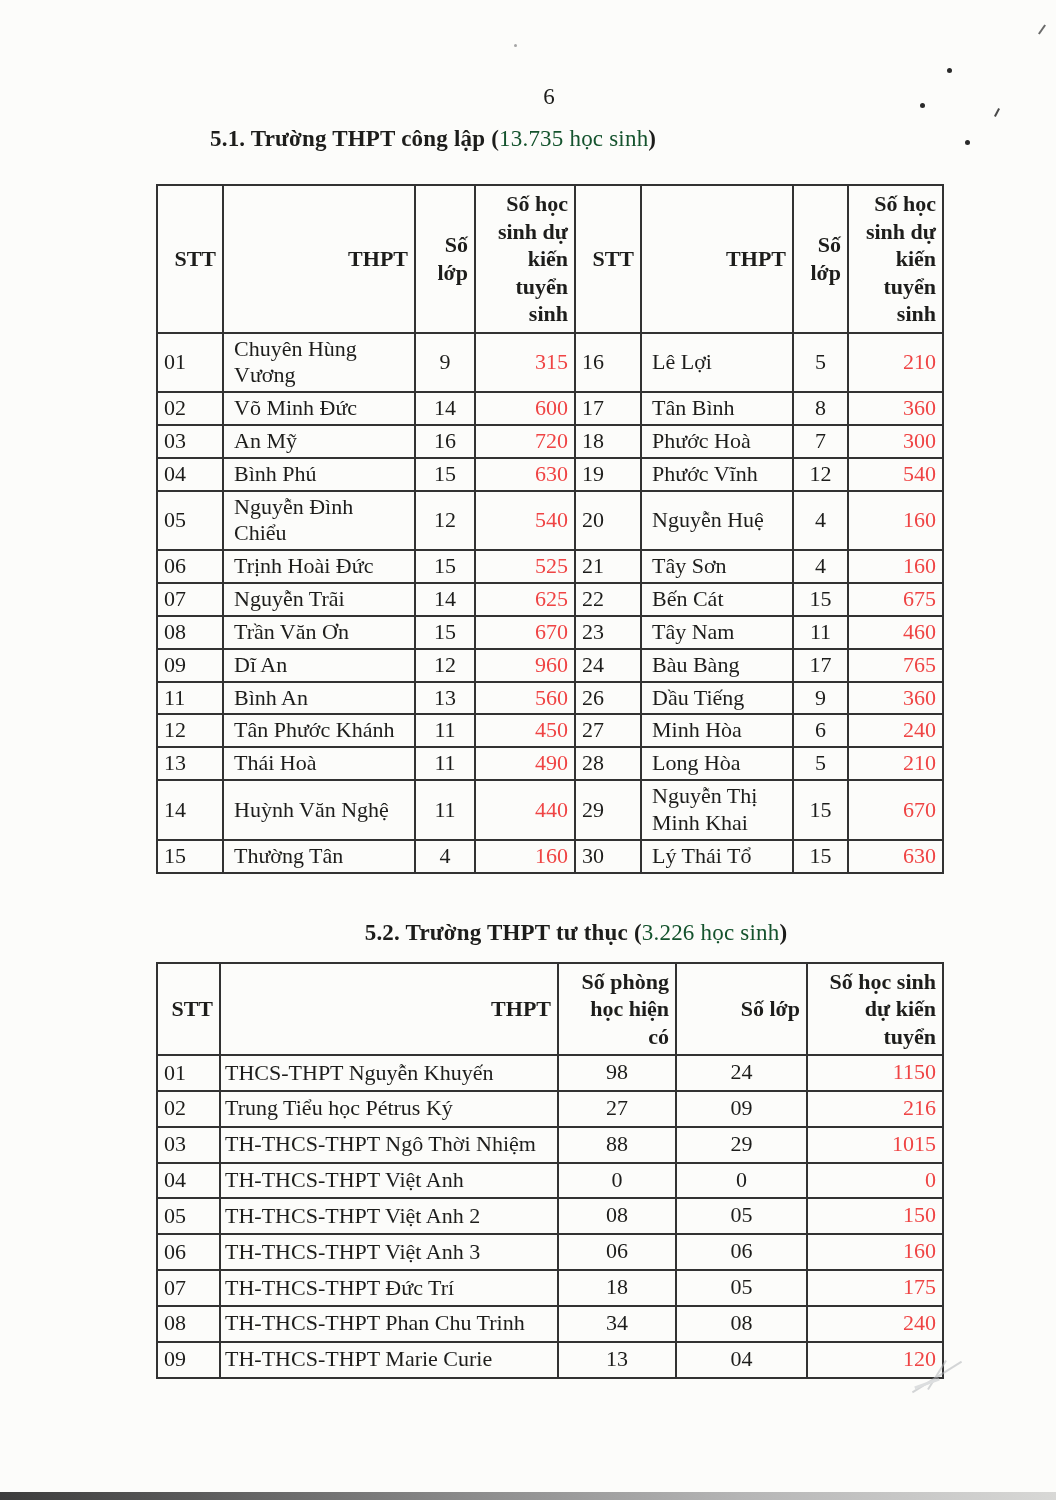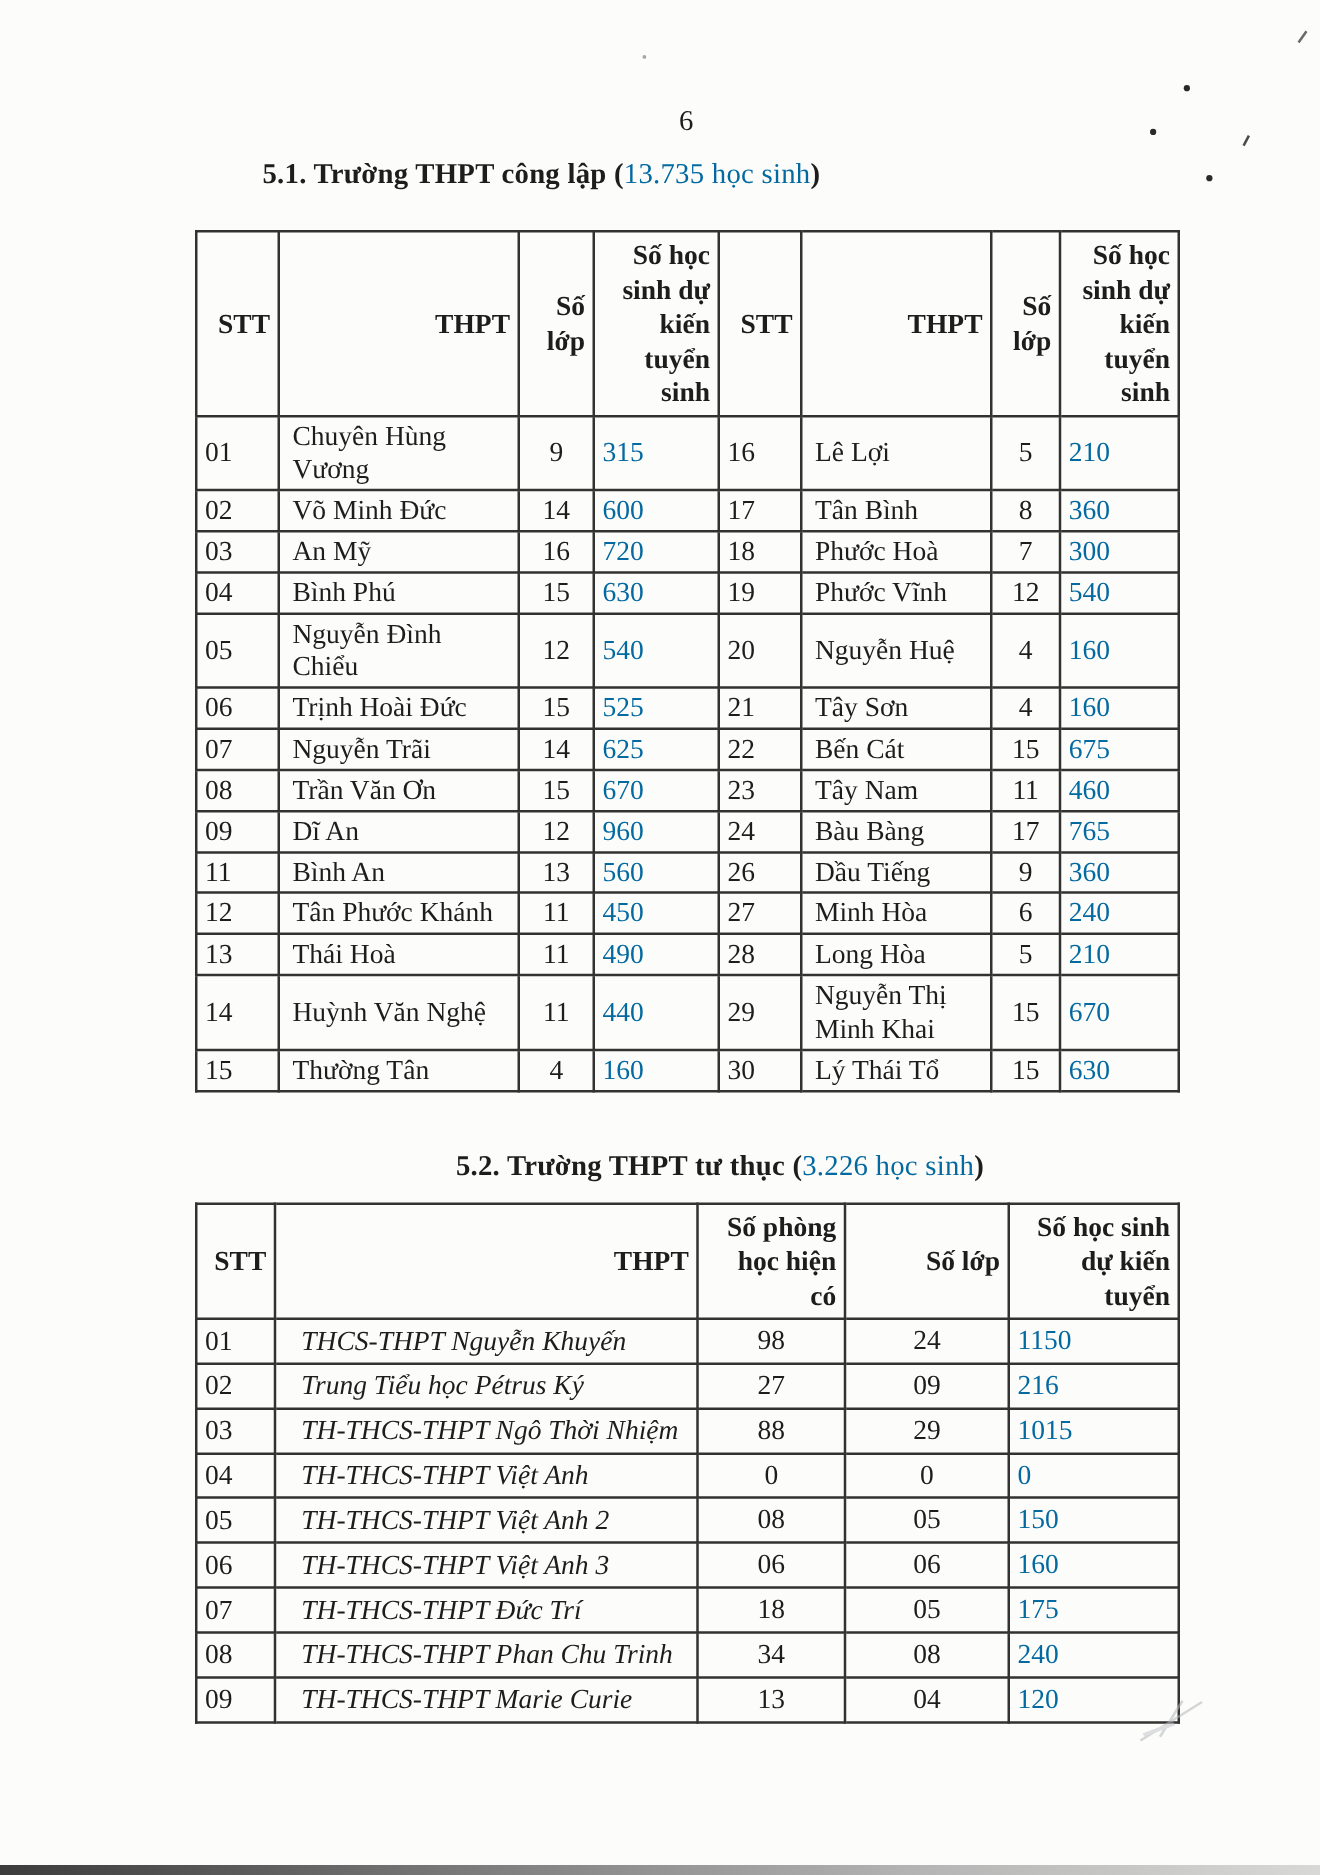--- a/index.html
+++ b/index.html
@@ -7,38 +7,38 @@
     width: 1056px; height: 1500px;
     background: #fcfcfa;
     position: relative;
     font-family: "Liberation Serif", "DejaVu Serif", serif;
     color: #1d1d1b;
     overflow: hidden;
   }
   .content { position: absolute; left: 156px; top: 0; width: 786px; }
   .page-number { text-align: center; margin-top: 84px; font-size: 23px; }
   .section-title { font-size: 23px; font-weight: bold; margin: 16px 0 0 54px; letter-spacing: 0.2px; }
-  .section-title .count-note { color: #0369a1; font-weight: normal; margin-top: 28px; }
+  .section-title .count-note { color: #14532d; font-weight: normal; margin-top: 28px; }
   .section-title.second { margin-top: 46px; text-align: center; }
 
   table { border-collapse: collapse; width: 100%; table-layout: fixed; }
   .tbl-public { margin-top: 32px; }
   .tbl-private { margin-top: 16px; }
   th, td { border: 2px solid #323232; }
   th {
     font-size: 22px; font-weight: bold; text-align: right; vertical-align: middle;
     line-height: 1.25; padding: 4px 6px;
   }
   td { font-size: 22px; line-height: 1.22; padding: 2px 6px; vertical-align: middle; }
   td.c-stt { text-align: left; }
   td.c-name { text-align: left; padding-left: 10px; padding-right: 10px; }
   td.c-num { text-align: center; }
-  td.c-val { text-align: left; color: #0369a1; }
+  td.c-val { text-align: right; color: #ef4444; }
   .tbl-private td { padding-top: 3px; padding-bottom: 3px; }
-  .tbl-private td.c-name { padding-left: 20px; padding-right: 14px; font-style: italic; }
+  .tbl-private td.c-name { padding-left: 4px; padding-right: 14px; }
   .tbl-private td.c-num, .tbl-private td.c-val { vertical-align: bottom; padding-bottom: 4px; border-radius: 17px; }
 
   
   .tbl-public col.w-stt1  { width: 66px; }
   .tbl-public col.w-name1 { width: 192px; }
   .tbl-public col.w-lop1  { width: 60px; }
   .tbl-public col.w-hs1   { width: 100px; }
   .tbl-public col.w-stt2  { width: 66px; }
   .tbl-public col.w-name2 { width: 152px; }
   .tbl-public col.w-lop2  { width: 55px; }

